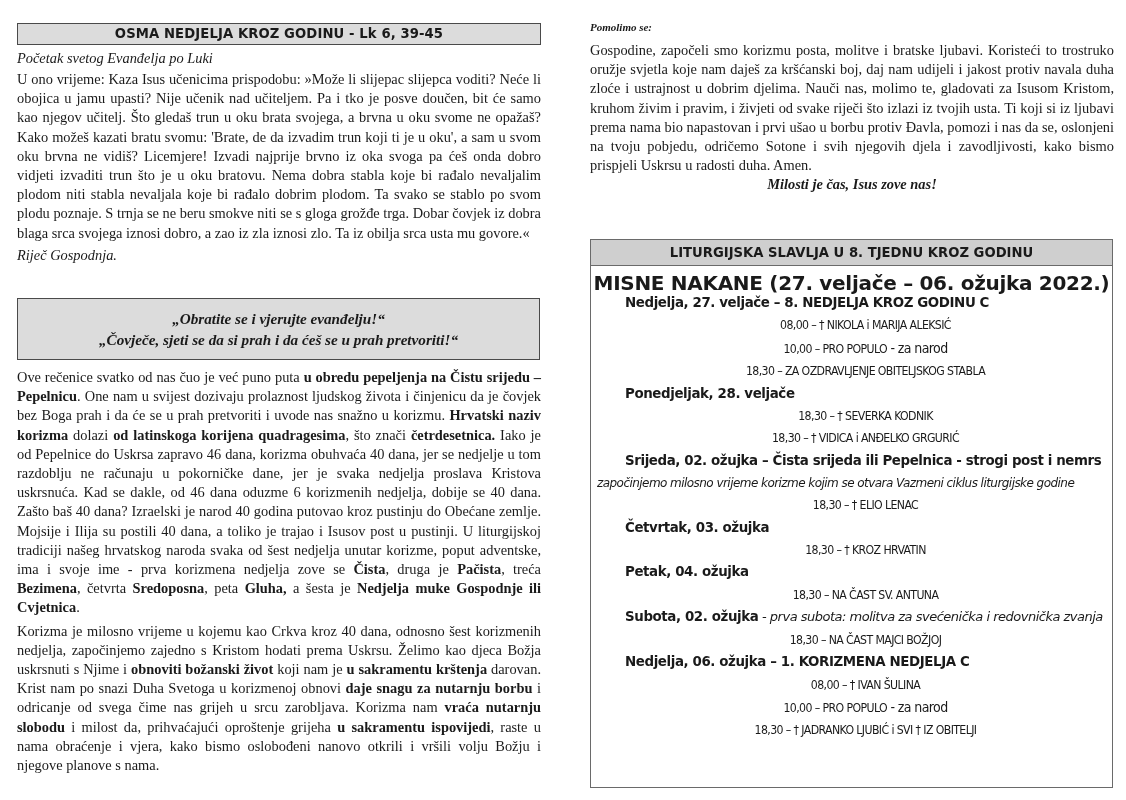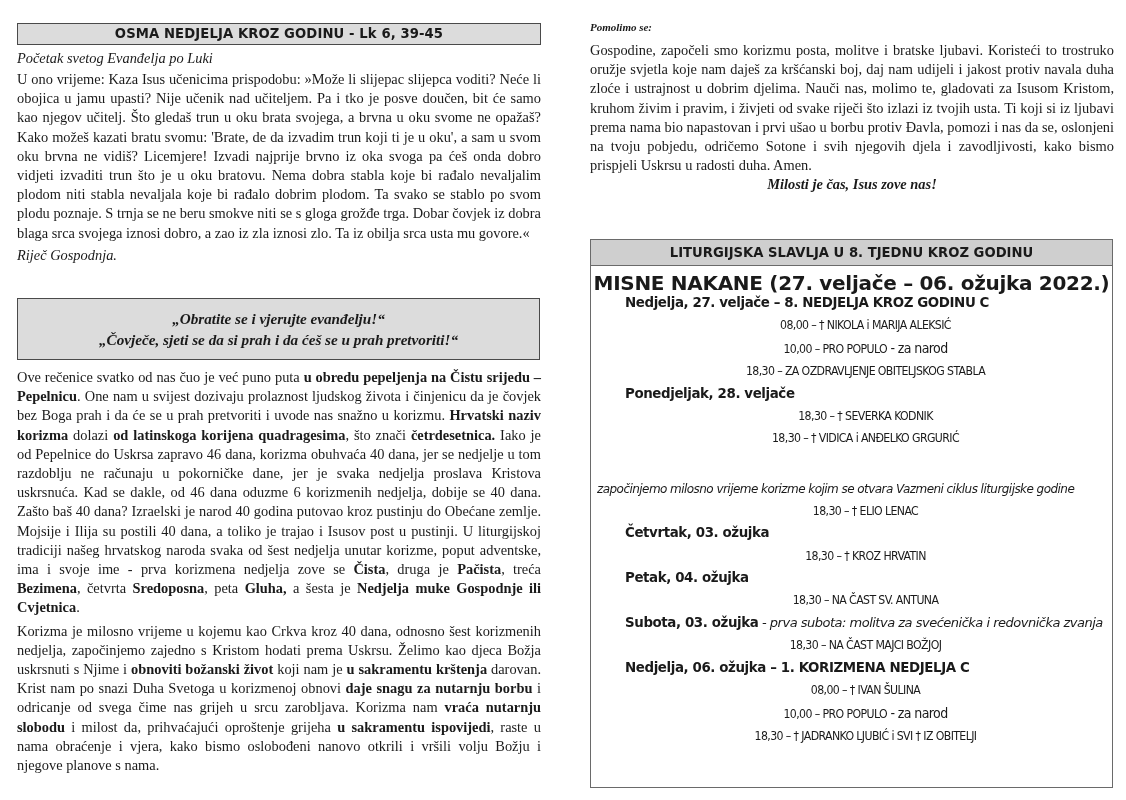--- a/index.html
+++ b/index.html
@@ -56,21 +56,21 @@
     letter-spacing: -0.3px;
   }
   .day-list { padding-left: 6px; }
   .day-head {
     font-family: "DejaVu Sans", "Liberation Sans", sans-serif; font-weight: bold;
     font-size: 13.4px; line-height: 22.4px; letter-spacing: -0.4px; white-space: nowrap; margin-left: 28px;
   }
   .day-note-inline { font-weight: normal; font-style: italic; font-size: 13px; letter-spacing: -0.5px; }
   .day-sub {
     font-family: "DejaVu Sans", "Liberation Sans", sans-serif; font-style: italic;
-    font-size: 12px; line-height: 22px; letter-spacing: -0.55px; white-space: nowrap; margin-top: 28px;
+    font-size: 12px; line-height: 22px; letter-spacing: -0.55px; white-space: nowrap;
   }
   .mass {
     padding-left: 22px;
     font-family: "DejaVu Sans", "Liberation Sans", sans-serif;
     font-size: 12.2px; line-height: 22.4px; letter-spacing: -0.6px; white-space: nowrap;
     font-stretch: condensed;
     text-align: center;
   }
   .mass .dagger { color: #1a1a1a; }
   .mass .sub { font-size: 14px; }
@@ -105,27 +105,28 @@
     <div class="liturgy-title">LITURGIJSKA SLAVLJA U 8. TJEDNU KROZ GODINU</div>
     <div class="misne">MISNE NAKANE  (27. veljače – 06. ožujka 2022.)</div>
     <div class="day-list" id="day-list">
         <div class="day-head"><span>Nedjelja, 27. veljače – 8. NEDJELJA KROZ GODINU C</span></div>
         <div class="mass"><span>08,00 – </span><span class="dagger">† </span><span>NIKOLA i MARIJA ALEKSIĆ</span></div>
         <div class="mass"><span>10,00 – </span><span>PRO POPULO</span><span class="sub"> - za narod</span></div>
         <div class="mass"><span>18,30 – </span><span>ZA OZDRAVLJENJE OBITELJSKOG STABLA</span></div>
         <div class="day-head"><span>Ponedjeljak, 28. veljače</span></div>
         <div class="mass"><span>18,30 – </span><span class="dagger">† </span><span>SEVERKA KODNIK</span></div>
         <div class="mass"><span>18,30 – </span><span class="dagger">† </span><span>VIDICA i ANĐELKO GRGURIĆ</span></div>
+        <div class="day-head"><span>Srijeda, 02. ožujka – Čista srijeda ili Pepelnica - strogi post i nemrs</span></div>
         <div class="day-sub">započinjemo milosno vrijeme korizme kojim se otvara Vazmeni ciklus liturgijske godine</div>
         <div class="mass"><span>18,30 – </span><span class="dagger">† </span><span>ELIO LENAC</span></div>
         <div class="day-head"><span>Četvrtak, 03. ožujka</span></div>
         <div class="mass"><span>18,30 – </span><span class="dagger">† </span><span>KROZ HRVATIN</span></div>
         <div class="day-head"><span>Petak, 04. ožujka</span></div>
         <div class="mass"><span>18,30 – </span><span>NA ČAST SV. ANTUNA</span></div>
-        <div class="day-head"><span>Subota, 03. ožujka</span><span class="day-note-inline">  - prva subota: molitva za svećenička i redovnička zvanja</span></div>
+        <div class="day-head"><span>Subota, 02. ožujka</span><span class="day-note-inline">  - prva subota: molitva za svećenička i redovnička zvanja</span></div>
         <div class="mass"><span>18,30 – </span><span>NA ČAST MAJCI BOŽJOJ</span></div>
         <div class="day-head"><span>Nedjelja, 06. ožujka – 1. KORIZMENA NEDJELJA C</span></div>
         <div class="mass"><span>08,00 – </span><span class="dagger">† </span><span>IVAN ŠULINA</span></div>
         <div class="mass"><span>10,00 – </span><span>PRO POPULO</span><span class="sub"> - za narod</span></div>
         <div class="mass"><span>18,30 – </span><span class="dagger">† </span><span>JADRANKO LJUBIĆ i SVI † IZ OBITELJI</span></div>
       </div>
   </div>
 </div>
 
 </body></html>

